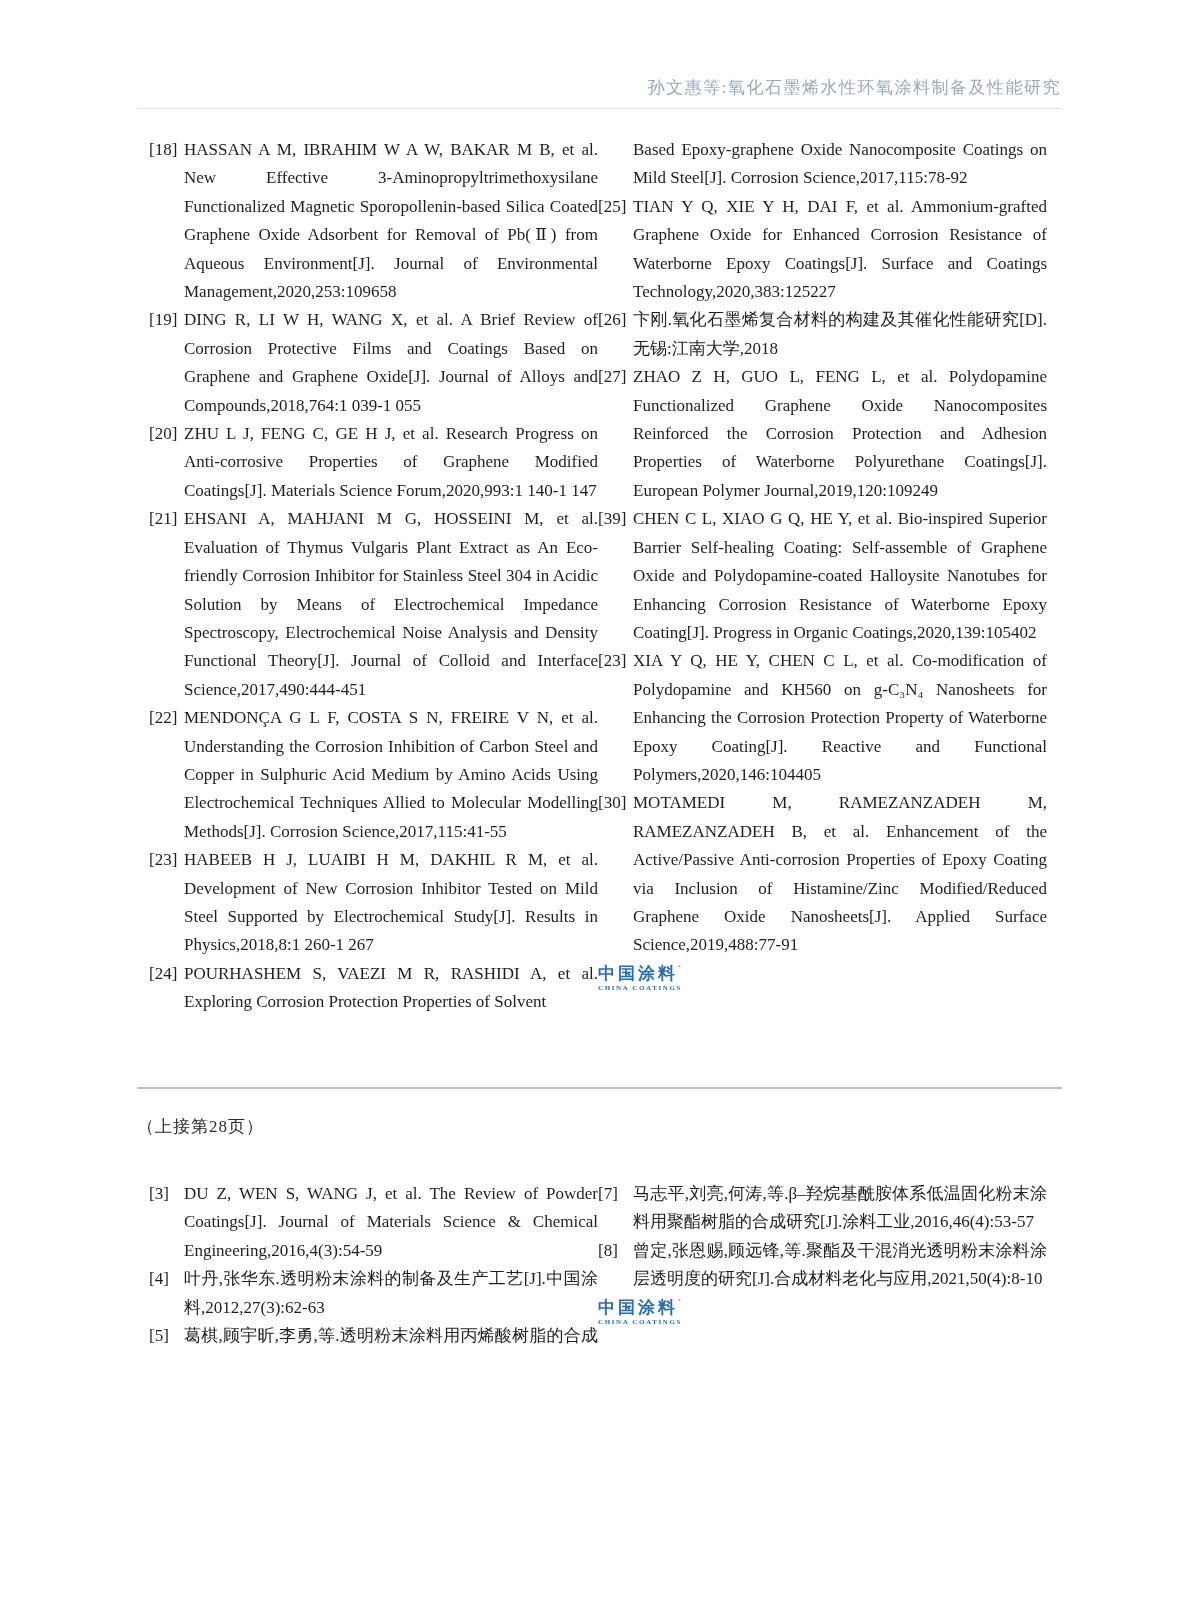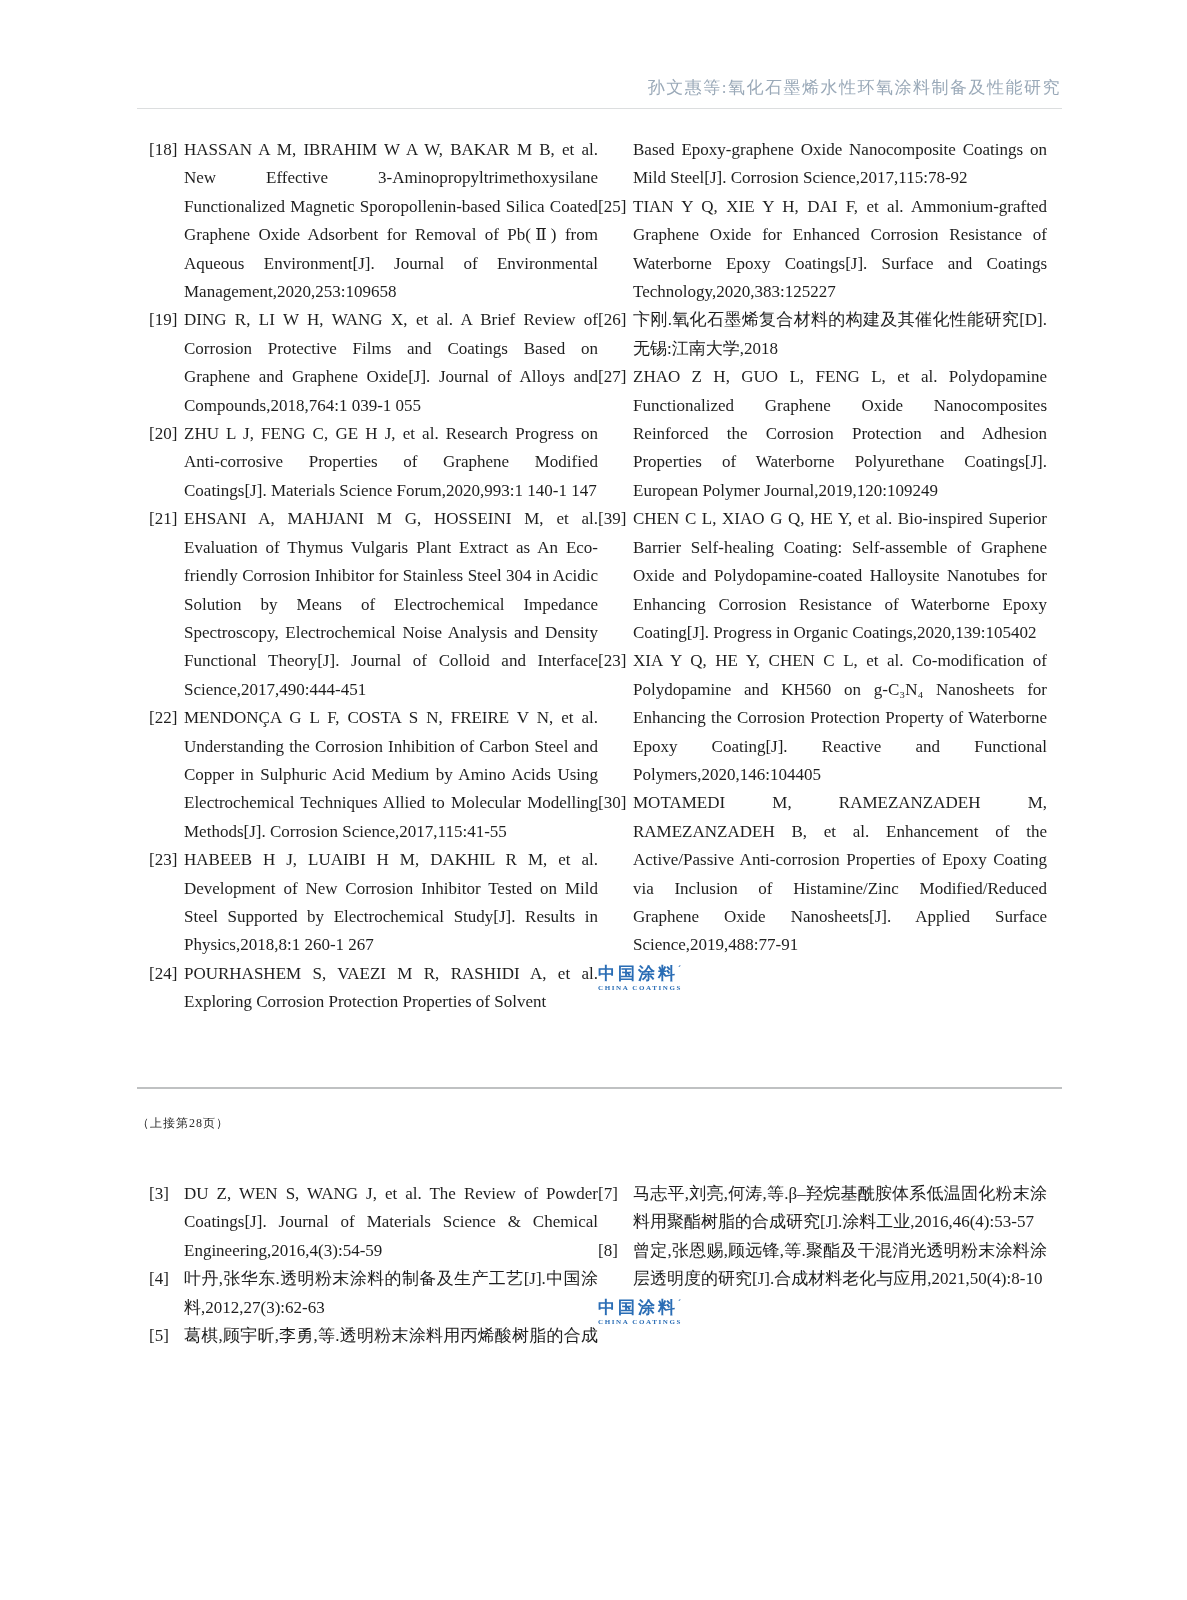--- a/index.html
+++ b/index.html
@@ -80,21 +80,21 @@
   
   .section-divider {
     position: absolute;
     top: 1087px; left: 137px;
     width: 925px; height: 2px;
     background: #bfc1c2;
   }
   .continuation-note {
     position: absolute;
     top: 1115px; left: 137px;
-    font-size: 12px;
+    font-size: 17px;
     letter-spacing: 1px;
     color: #2a2a2a;
   }
   
   .footer {
     position: absolute;
     top: 1494px; right: 125px;
     display: flex;
     align-items: stretch;
   }

